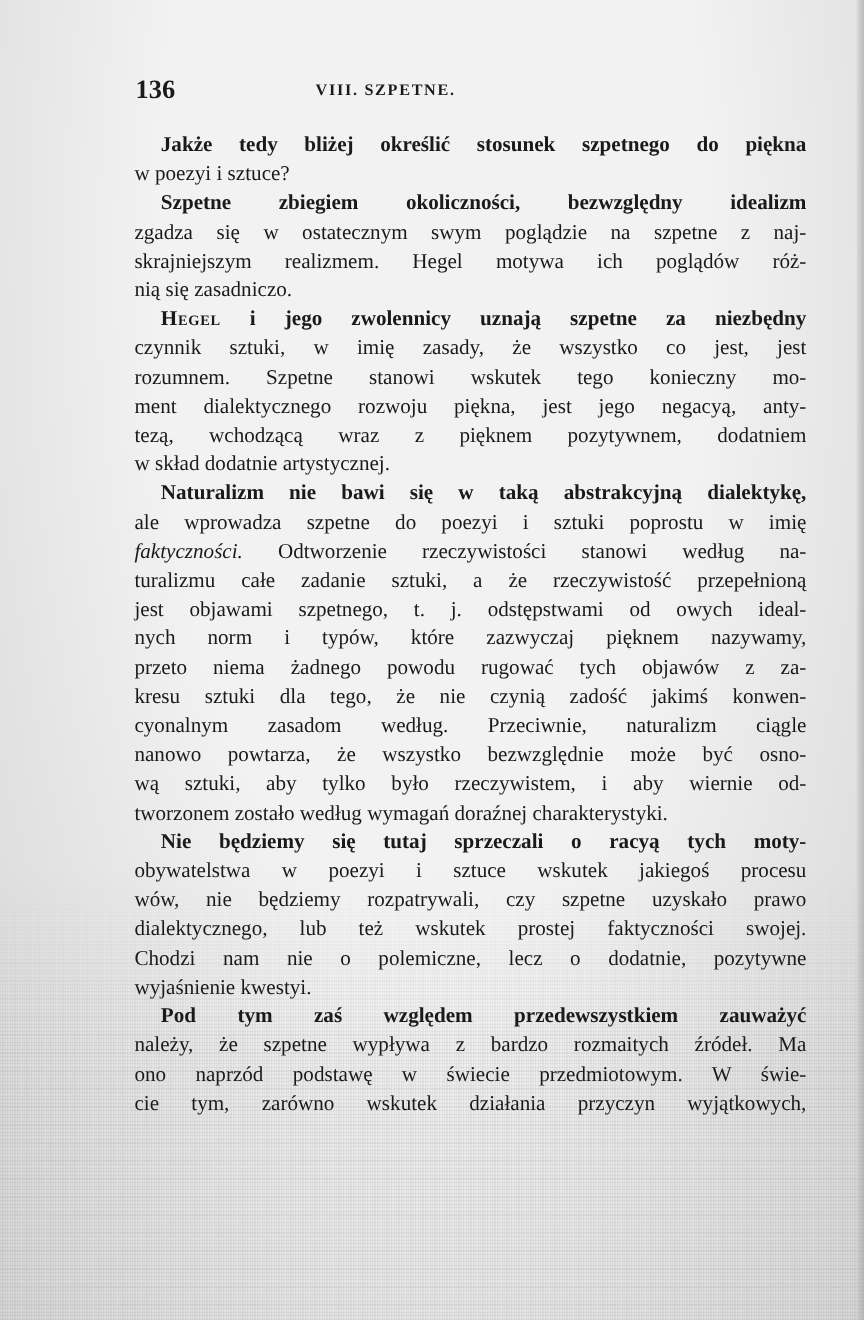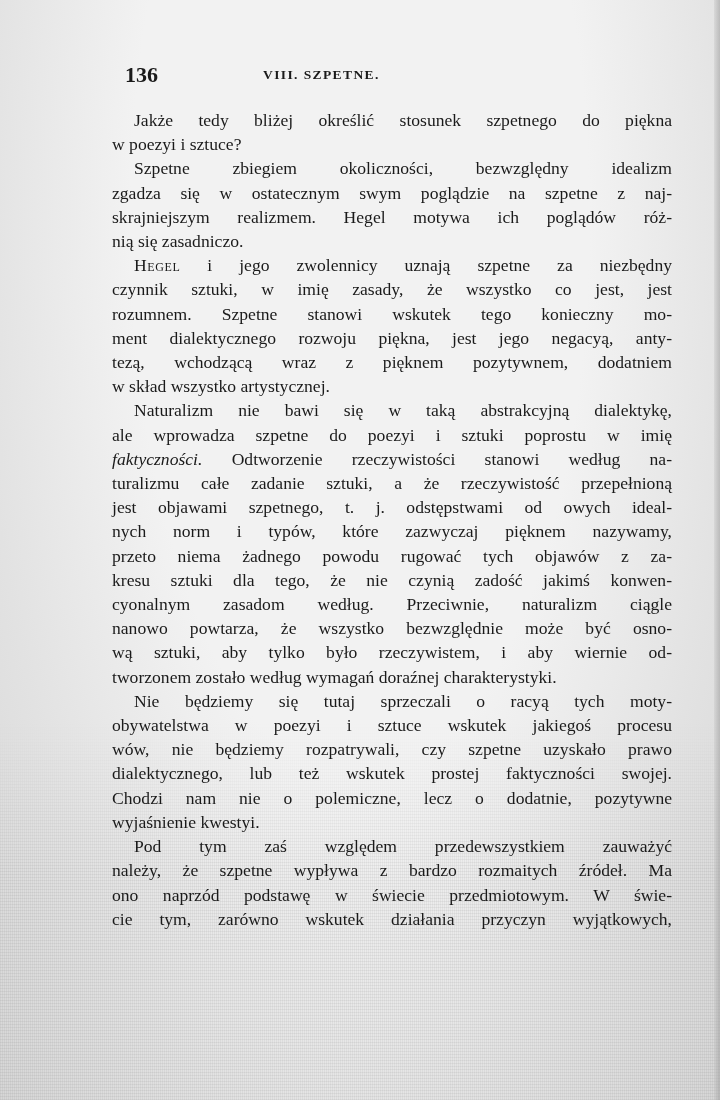--- a/index.html
+++ b/index.html
@@ -41,21 +41,21 @@
     }
     .header {
       position: absolute;
       top: 62px;
       left: 113px;
       width: 560px;
       height: 28px;
     }
     .page-number {
       position: absolute;
-      left: 12px;
+      left: 0;
       top: 0;
       font-size: 22px;
       font-weight: bold;
       letter-spacing: 0px;
     }
     .running-head {
       position: absolute;
       left: 150px;
       top: 5px;
       font-size: 13.5px;
@@ -76,20 +76,21 @@
       display: block;
       text-align: justify;
       text-align-last: justify;
       white-space: nowrap;
     }
     .line.last {
       text-align-last: left;
     }
     .indent {
       padding-left: 22px;
+      font-weight: bold;
     }
     .smallcaps {
       font-variant: small-caps;
       letter-spacing: 0.6px;
       margin-top: 42px;
     }
     .italic {
       font-style: italic;
     }
   </style>
@@ -118,21 +119,21 @@
     <span class="line">skrajniejszym realizmem. Hegel motywa ich poglądów róż-</span>
     <span class="line last">nią się zasadniczo.</span>
   </div>
 
   <div>
     <span class="line indent"><span class="smallcaps">Hegel</span><span> i jego zwolennicy uznają szpetne za niezbędny</span></span>
     <span class="line">czynnik sztuki, w imię zasady, że wszystko co jest, jest</span>
     <span class="line">rozumnem. Szpetne stanowi wskutek tego konieczny mo-</span>
     <span class="line">ment dialektycznego rozwoju piękna, jest jego negacyą, anty-</span>
     <span class="line">tezą, wchodzącą wraz z pięknem pozytywnem, dodatniem</span>
-    <span class="line last">w skład wszystko artystycznej.</span>
+    <span class="line last">w skład dodatnie artystycznej.</span>
   </div>
 
   <div>
     <span class="line indent">Naturalizm nie bawi się w taką abstrakcyjną dialektykę,</span>
     <span class="line">ale wprowadza szpetne do poezyi i sztuki poprostu w imię</span>
     <span class="line"><span class="italic">faktyczności.</span><span> Odtworzenie rzeczywistości stanowi według na-</span></span>
     <span class="line">turalizmu całe zadanie sztuki, a że rzeczywistość przepełnioną</span>
     <span class="line">jest objawami szpetnego, t. j. odstępstwami od owych ideal-</span>
     <span class="line">nych norm i typów, które zazwyczaj pięknem nazywamy,</span>
     <span class="line">przeto niema żadnego powodu rugować tych objawów z za-</span>

